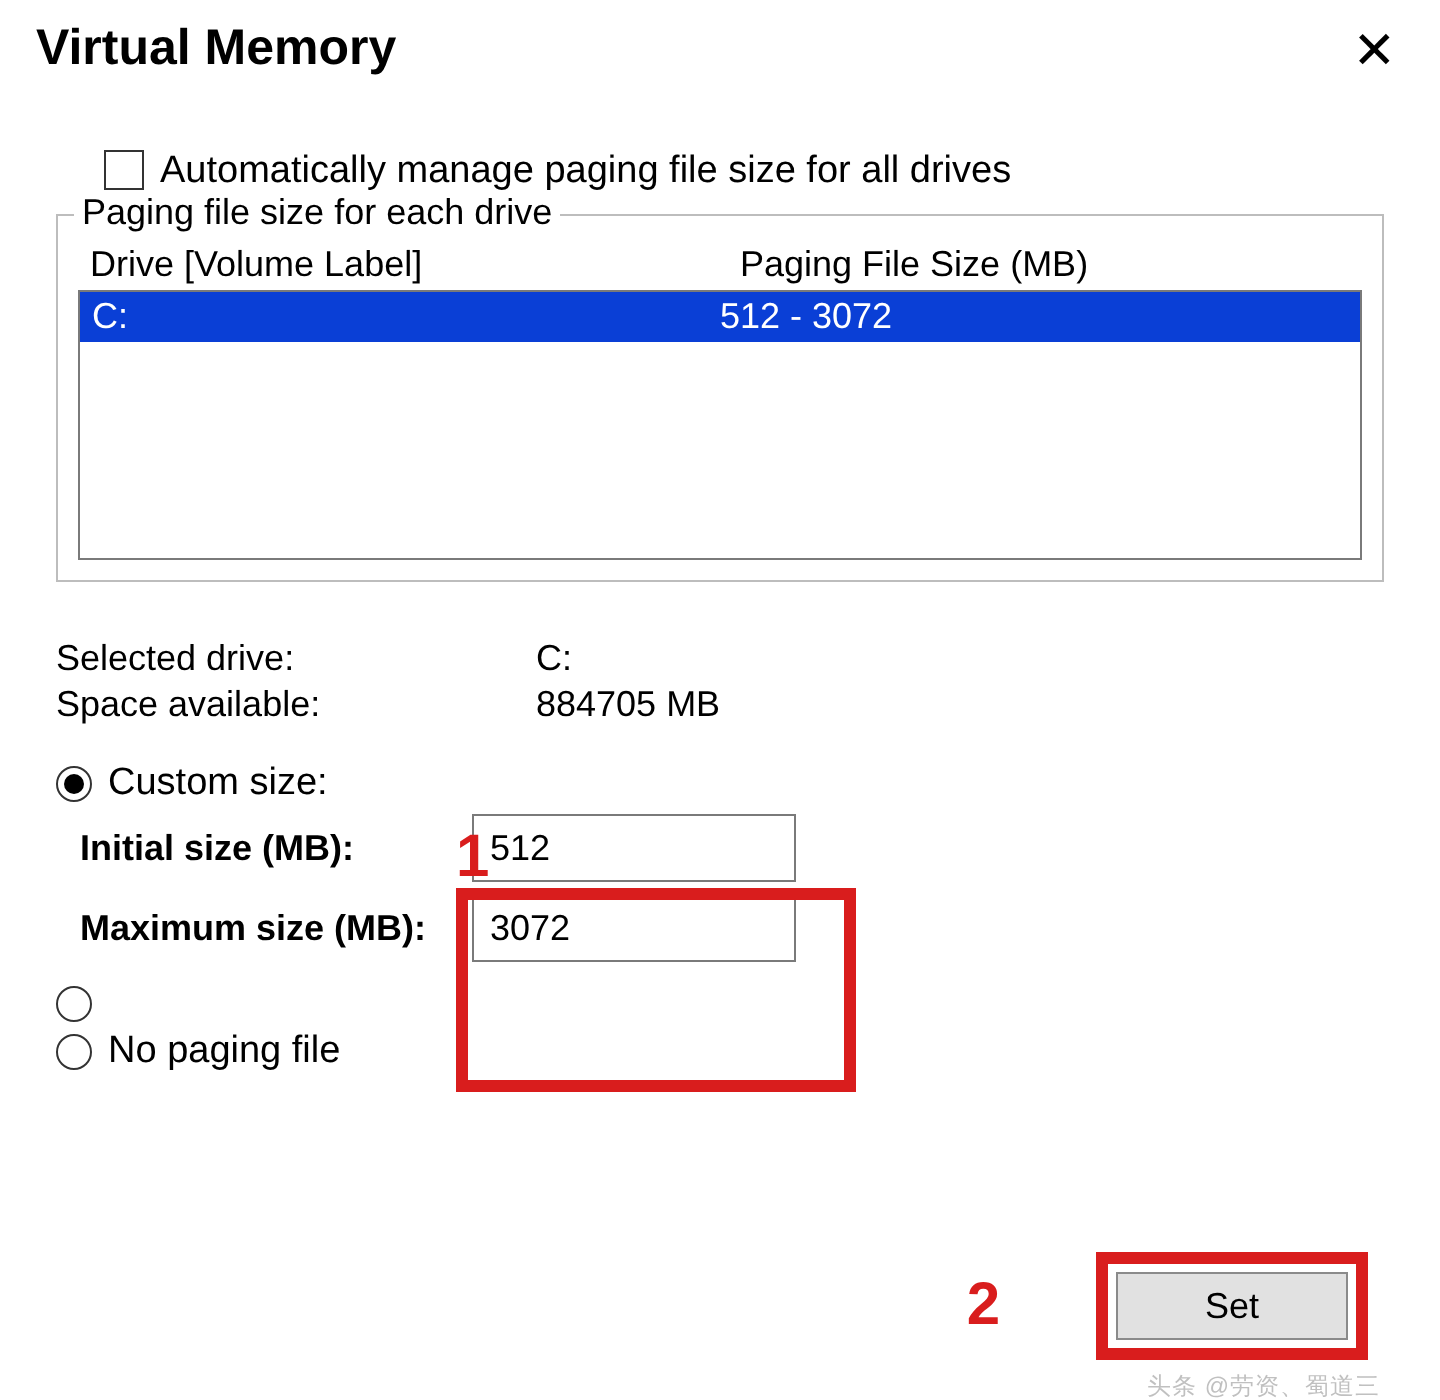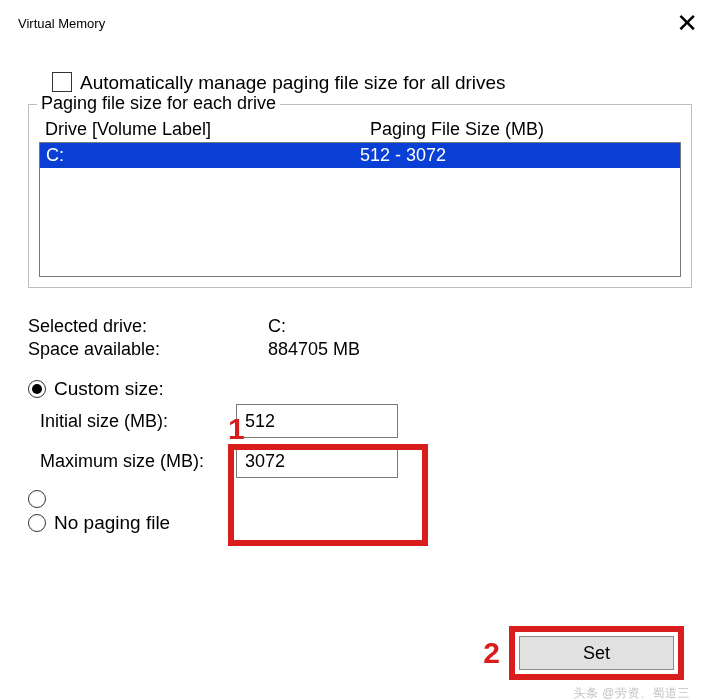--- a/index.html
+++ b/index.html
@@ -12,21 +12,22 @@
       height: 700px;
       position: relative;
     }
     .titlebar {
       display: flex;
       justify-content: space-between;
       align-items: center;
       padding: 10px 18px 6px 18px;
     }
     .titlebar .title {
-      font-size: 13px;
+      font-size: 25px;
+      font-weight: bold;
     }
     .close-btn {
       font-size: 26px;
       font-weight: 300;
       line-height: 1;
       cursor: pointer;
       padding: 0 4px;
     }
     .content {
       padding: 30px 28px 0 28px;
@@ -127,20 +128,21 @@
     }
     .size-input-row {
       display: flex;
       align-items: center;
       margin-bottom: 6px;
     }
     .size-input-label {
       width: 208px;
       padding-left: 12px;
       font-size: 18px;
+      font-weight: bold;
     }
     .text-input {
       width: 162px;
       height: 32px;
       border: 1px solid #7a7a7a;
       padding: 16px 8px;
       font-size: 18px;
       font-family: inherit;
       background: #fff;
     }
@@ -164,21 +166,21 @@
     .set-btn-wrap {
       position: absolute;
       right: 36px;
       bottom: 20px;
     }
     .red-box-2 {
       border: 6px solid #d91d1d;
       padding: 4px;
     }
     .set-btn {
-      width: 155px;
+      width: 116px;
       height: 34px;
       background: #e1e1e1;
       border: 1px solid #8a8a8a;
       font-size: 18px;
       font-family: inherit;
       text-align: center;
       cursor: pointer;
     }
     .annotation-2 {
       position: absolute;

